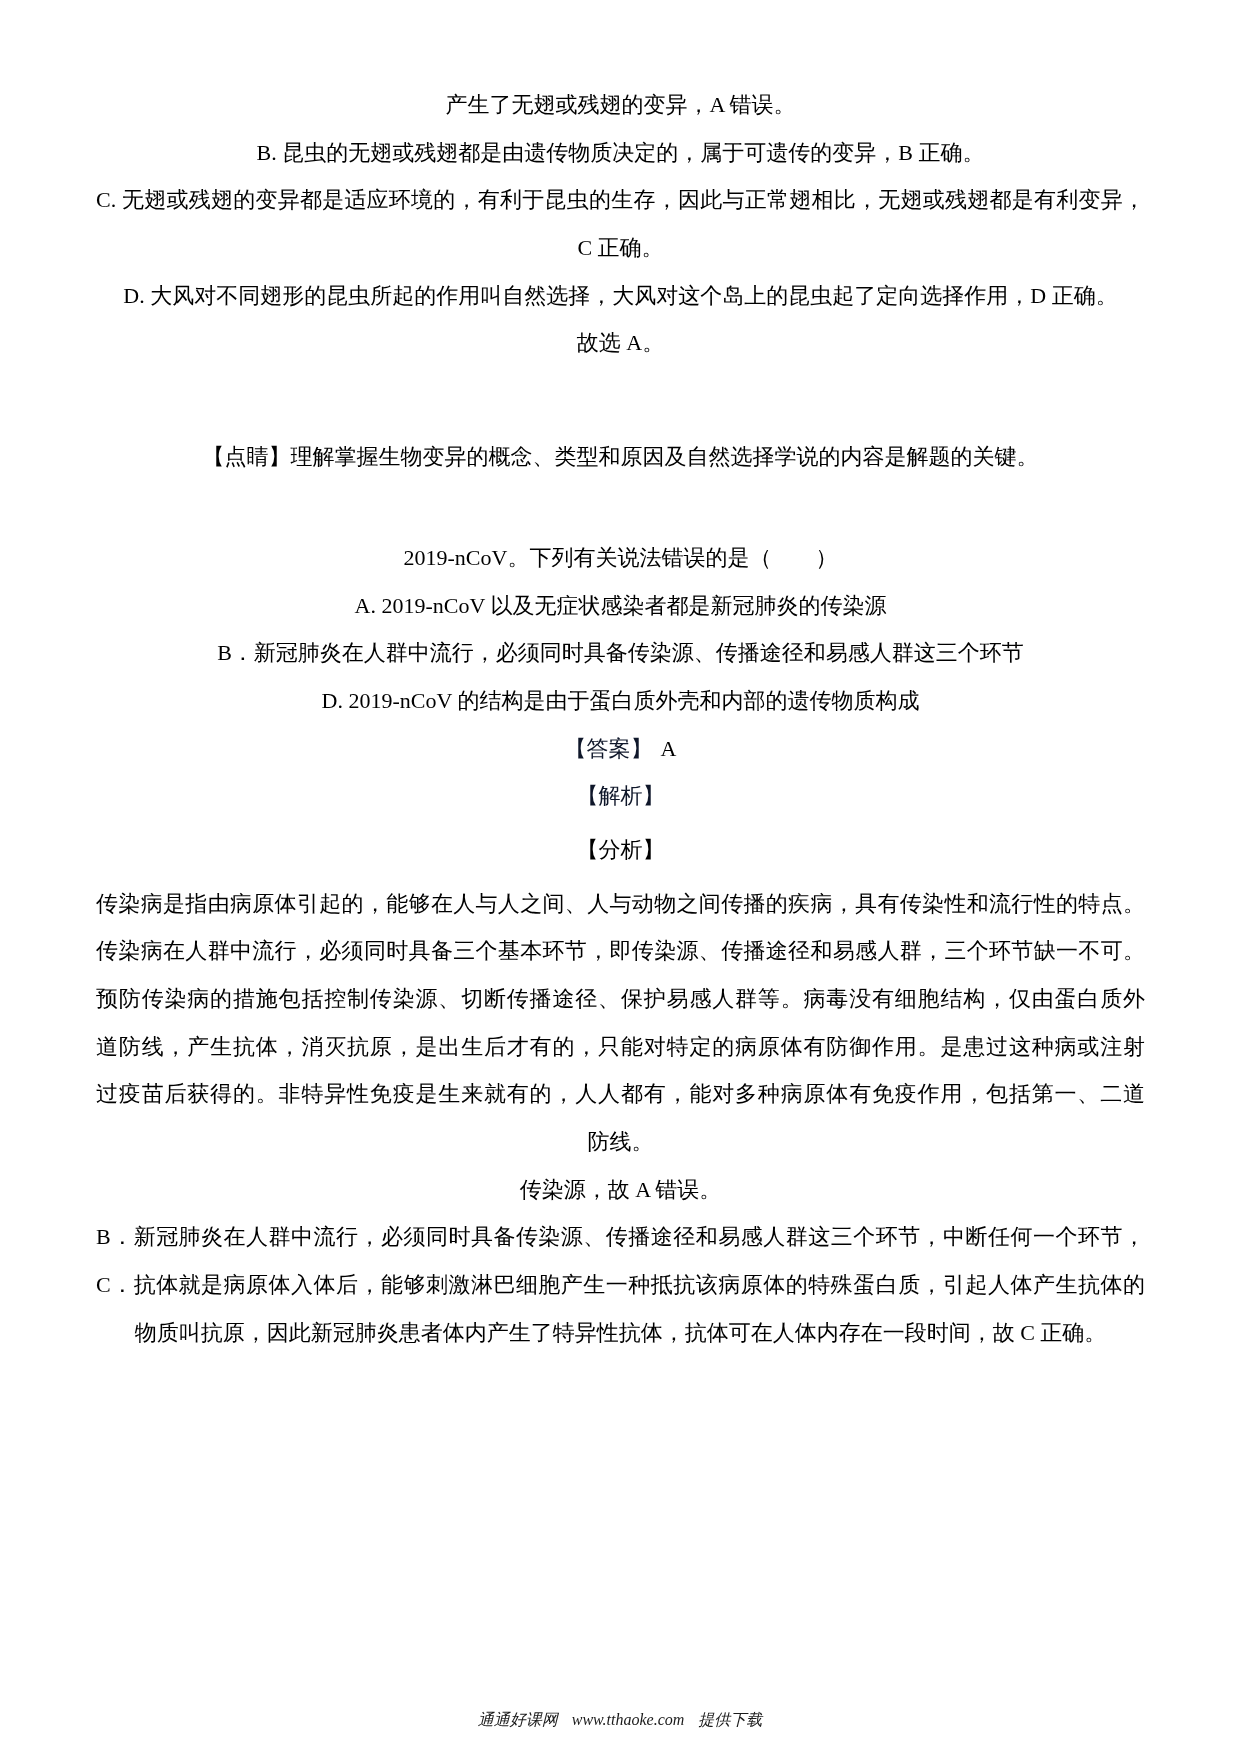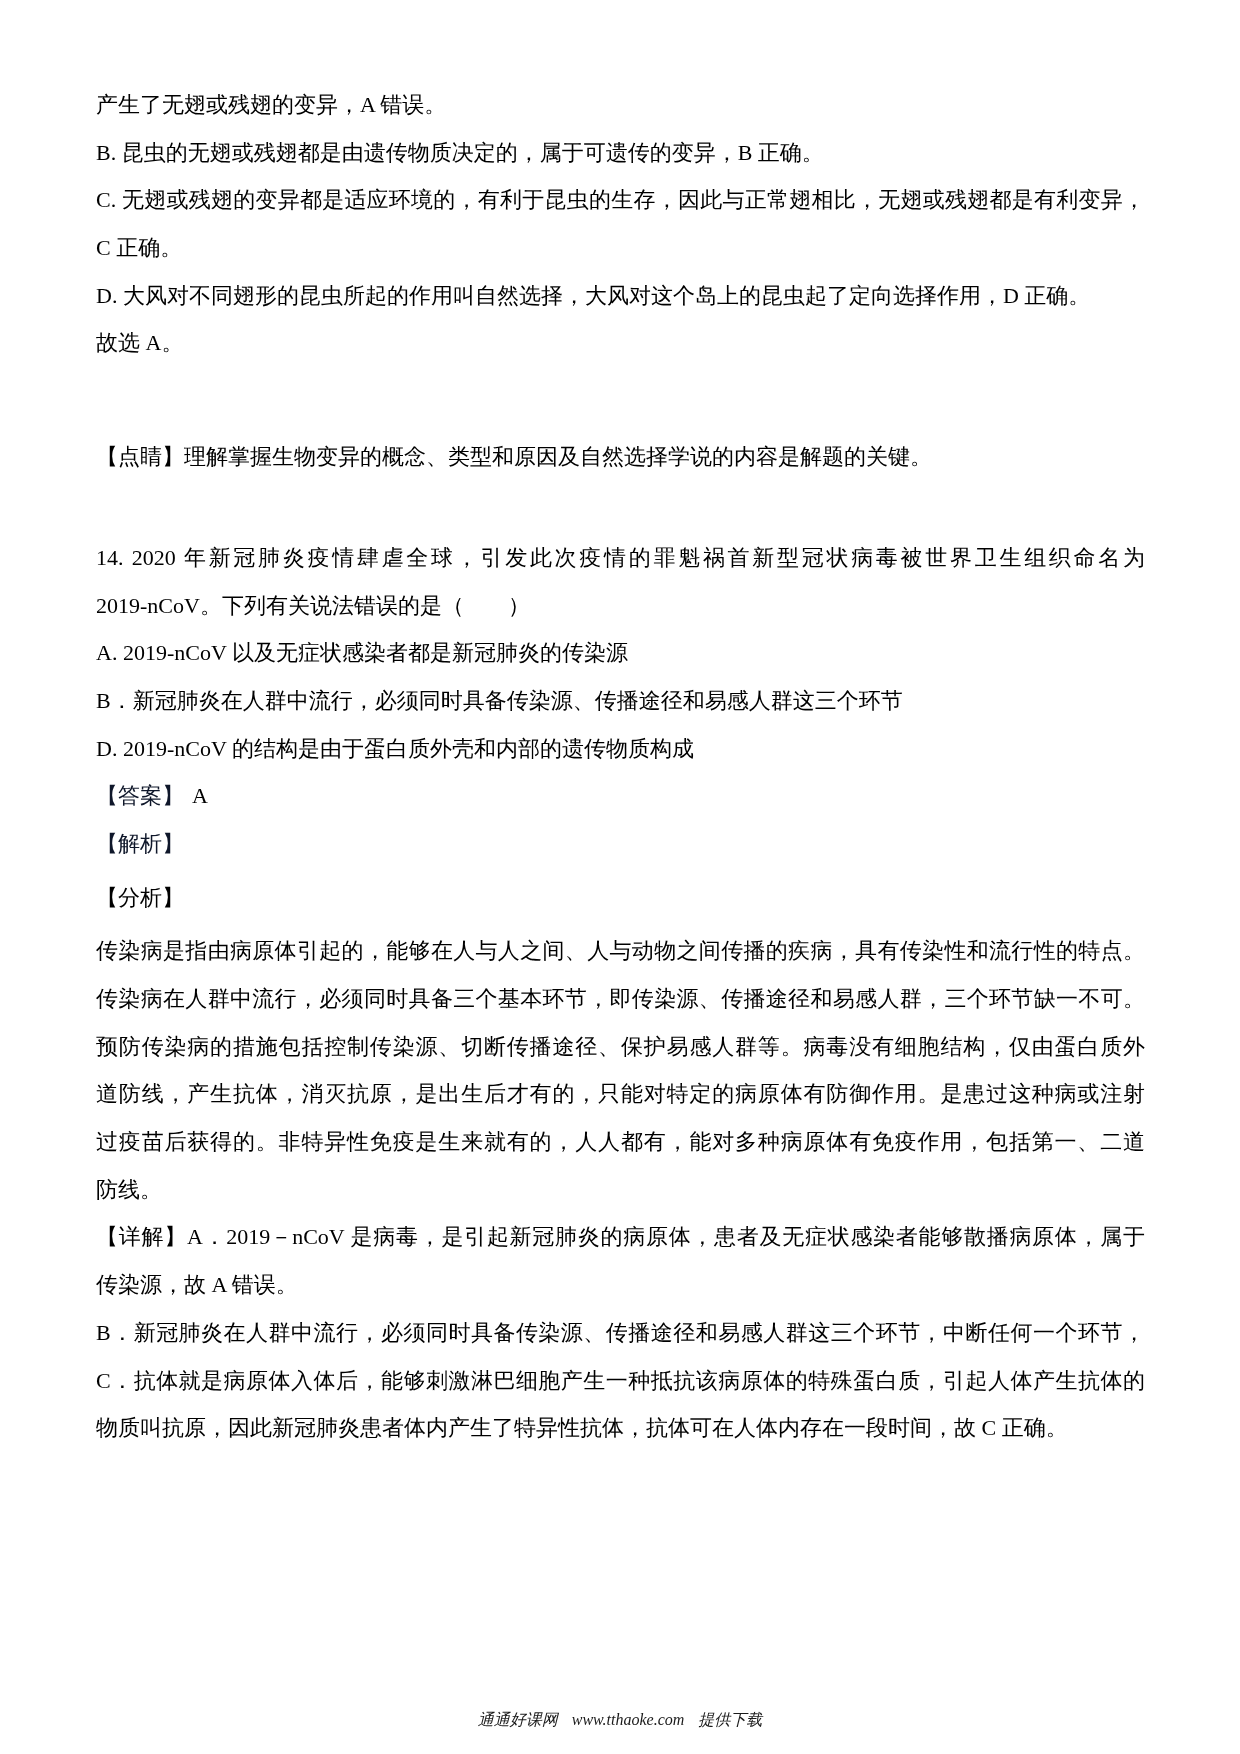--- a/index.html
+++ b/index.html
@@ -17,20 +17,21 @@
   }
   .content {
     padding: 81px 95px 0 96px;
   }
   .line {
     margin: 0;
     font-size: 22px;
     line-height: 47.7px;
     height: 47.7px;
     white-space: nowrap;
+    text-align: center;
   }
   .fill {
     white-space: normal;
     overflow: hidden;
     text-align: justify;
     text-align-last: justify;
   }
   .sp-a { height: 66px; }
   .sp-b { height: 53px; }
   .sp-c { height: 6px; }
@@ -60,21 +61,20 @@
   <p class="line">C 正确。</p>
   <p class="line">D. 大风对不同翅形的昆虫所起的作用叫自然选择，大风对这个岛上的昆虫起了定向选择作用，D 正确。</p>
   <p class="line">故选 A。</p>
 
   <div class="sp-a"></div>
 
   <p class="line"><span>【点睛】</span><span>理解掌握生物变异的概念、类型和原因及自然选择学说的内容是解题的关键。</span></p>
 
   <div class="sp-b"></div>
 
-  <p class="line fill">14. 2020 年新冠肺炎疫情肆虐全球，引发此次疫情的罪魁祸首新型冠状病毒被世界卫生组织命名为</p>
   <p class="line">2019-nCoV。下列有关说法错误的是（　　）</p>
   <p class="line">A. 2019-nCoV 以及无症状感染者都是新冠肺炎的传染源</p>
   <p class="line">B．新冠肺炎在人群中流行，必须同时具备传染源、传播途径和易感人群这三个环节</p>
   <p class="line">D. 2019-nCoV 的结构是由于蛋白质外壳和内部的遗传物质构成</p>
 
   <p class="line"><span class="blue">【答案】</span><span class="answer-value">A</span></p>
   <p class="line"><span class="blue">【解析】</span></p>
 
   <div class="sp-c"></div>
 
@@ -82,21 +82,20 @@
 
   <div class="sp-c"></div>
 
   <p class="line fill">传染病是指由病原体引起的，能够在人与人之间、人与动物之间传播的疾病，具有传染性和流行性的特点。</p>
   <p class="line fill">传染病在人群中流行，必须同时具备三个基本环节，即传染源、传播途径和易感人群，三个环节缺一不可。</p>
   <p class="line fill">预防传染病的措施包括控制传染源、切断传播途径、保护易感人群等。病毒没有细胞结构，仅由蛋白质外</p>
   <p class="line fill">道防线，产生抗体，消灭抗原，是出生后才有的，只能对特定的病原体有防御作用。是患过这种病或注射</p>
   <p class="line fill">过疫苗后获得的。非特异性免疫是生来就有的，人人都有，能对多种病原体有免疫作用，包括第一、二道</p>
   <p class="line">防线。</p>
 
-  <p class="line fill"><span>【详解】</span><span>A．2019－nCoV 是病毒，是引起新冠肺炎的病原体，患者及无症状感染者能够散播病原体，属于</span></p>
   <p class="line">传染源，故 A 错误。</p>
   <p class="line fill">B．新冠肺炎在人群中流行，必须同时具备传染源、传播途径和易感人群这三个环节，中断任何一个环节，</p>
   <p class="line fill">C．抗体就是病原体入体后，能够刺激淋巴细胞产生一种抵抗该病原体的特殊蛋白质，引起人体产生抗体的</p>
   <p class="line">物质叫抗原，因此新冠肺炎患者体内产生了特异性抗体，抗体可在人体内存在一段时间，故 C 正确。</p>
 
 </div>
 
 <div class="footer">
   <span>通通好课网</span><span>www.tthaoke.com</span><span>提供下载</span>
 </div>

